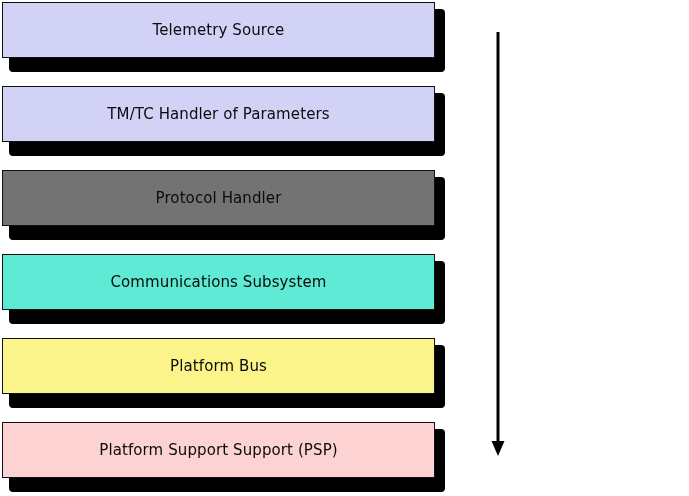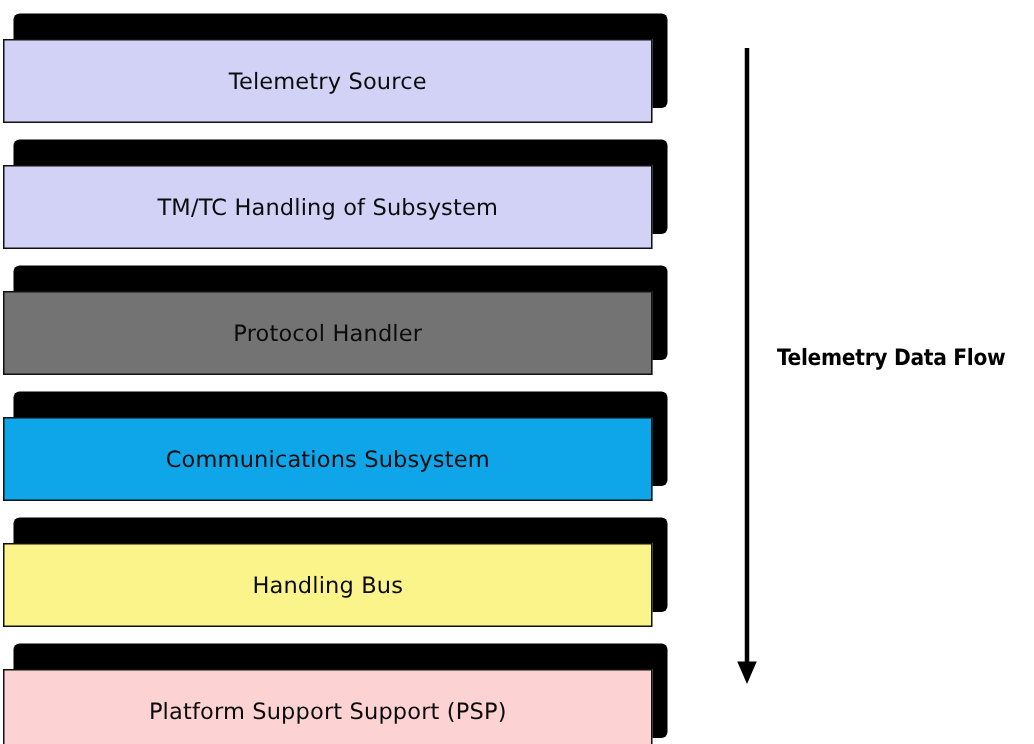--- a/index.html
+++ b/index.html
@@ -48,21 +48,20 @@
     position: absolute;
     left: 0;
     top: 0;
     width: 433px;
     height: 56px;
     border: 1px solid #111111;
     box-sizing: border-box;
     display: flex;
     align-items: center;
     justify-content: center;
-    margin-top: 24px;
   }
   .layer-label {
     font-family: "DejaVu Sans", sans-serif;
     font-size: 15px;
     color: #0b0b0b;
     letter-spacing: 0.1px;
     line-height: 1;
     text-align: center;
     white-space: nowrap;
   }
@@ -105,55 +104,54 @@
     <div class="layer-wrap" style="top:2px;">
       <div class="layer-shadow"></div>
       <div class="layer-box" style="background:#d2d2f7;">
         <span class="layer-label">Telemetry Source</span>
       </div>
     </div>
 
     <div class="layer-wrap" style="top:86px;">
       <div class="layer-shadow"></div>
       <div class="layer-box" style="background:#d2d2f7;">
-        <span class="layer-label">TM/TC Handling of Subsystem</span>
+        <span class="layer-label">TM/TC Handler of Parameters</span>
       </div>
     </div>
 
     <div class="layer-wrap" style="top:170px;">
       <div class="layer-shadow"></div>
       <div class="layer-box" style="background:#737373;">
         <span class="layer-label">Protocol Handler</span>
       </div>
     </div>
 
     <div class="layer-wrap" style="top:254px;">
       <div class="layer-shadow"></div>
-      <div class="layer-box" style="background:#0ea5e9;">
+      <div class="layer-box" style="background:#5eead4;">
         <span class="layer-label">Communications Subsystem</span>
       </div>
     </div>
 
     <div class="layer-wrap" style="top:338px;">
       <div class="layer-shadow"></div>
       <div class="layer-box" style="background:#fbf48b;">
-        <span class="layer-label">Handling Bus</span>
+        <span class="layer-label">Platform Bus</span>
       </div>
     </div>
 
     <div class="layer-wrap" style="top:422px;">
       <div class="layer-shadow"></div>
       <div class="layer-box" style="background:#fcd2d2;">
         <span class="layer-label">Platform Support Support (PSP)</span>
       </div>
     </div>
 
   </div>
 
   <div class="flow">
     <svg class="flow-arrow" viewBox="0 0 60 450" width="60" height="450">
       <line x1="18" y1="12" x2="18" y2="422" stroke="#000000" stroke-width="3"></line>
       <polygon points="18,436 11.5,421 24.5,421" fill="#000000"></polygon>
     </svg>
-    <div class="flow-label">Telemetry Data Flow</div>
   </div>
 
 </div>
 
 </body></html>

